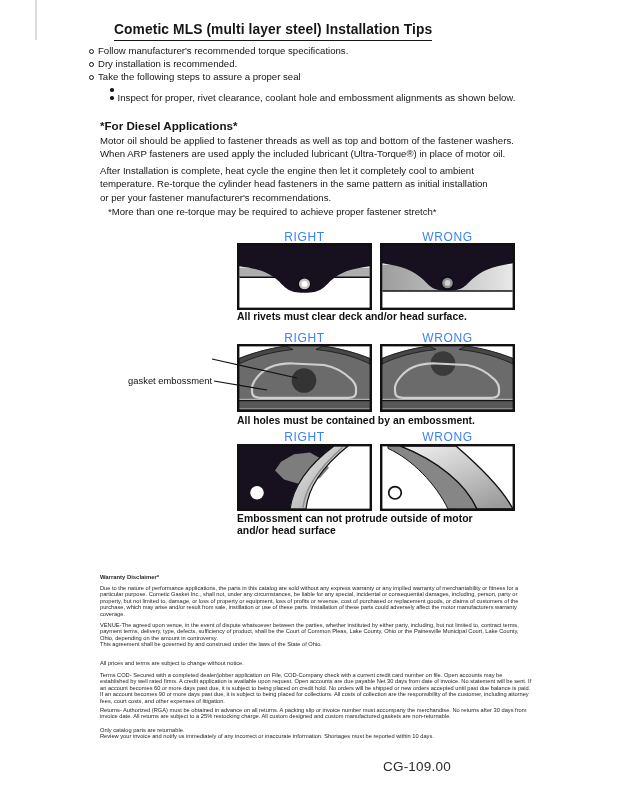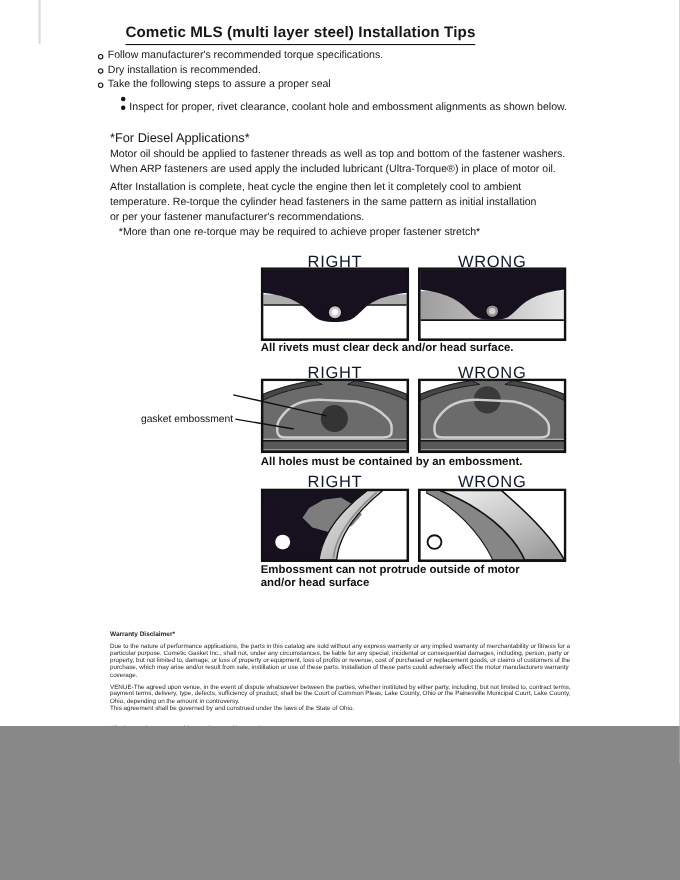--- a/index.html
+++ b/index.html
@@ -1,32 +1,32 @@
 <!DOCTYPE html>
 <html><head>
 <meta charset="utf-8">
 <style>
   html,body{margin:0;padding:0;background:#888;}
-  .page{position:relative;width:618px;height:660px;background:#ffffff;
+  .page{position:relative;width:618px;height:800px;background:#ffffff;
         font-family:"Liberation Sans","DejaVu Sans",sans-serif;color:#161616;overflow:hidden;}
   .abs{position:absolute;}
   .pre{white-space:pre-line;}
   .crease{left:35px;top:0;width:1.5px;height:40px;background:#dcdcdc;}
   .title{left:114px;top:22px;margin:0;font-size:13.8px;font-weight:bold;
          border-bottom:1.6px solid #161616;padding-bottom:2.5px;letter-spacing:0.1px;}
   .bullets{left:89px;top:45px;width:460px;}
   .b-row{display:flex;font-size:9.6px;line-height:12.9px;}
   .b-row.sub{margin-left:21px;}
   .dot{flex:0 0 auto;width:3.6px;height:3.6px;border-radius:50%;margin:4.4px 4px 0 0;}
   .dot.open{border:1px solid #161616;width:3px;height:3px;}
   .dot.fill{background:#161616;}
-  .h2{left:100px;top:119px;margin:0;font-size:11.6px;font-weight:normal;}
+  .h2{left:100px;top:119px;margin:0;font-size:11.6px;font-weight:bold;}
   .t-body{font-size:9.6px;line-height:13.4px;width:460px;}
   .p1{left:100px;top:134px;} .p2{left:100px;top:164px;} .note{left:108px;top:205px;}
-  .rw{width:135px;text-align:center;font-size:15px;font-weight:500;letter-spacing:0.6px;color:#0f172a;}
+  .rw{width:135px;text-align:center;font-size:12px;font-weight:500;letter-spacing:0.6px;color:#3b82f6;}
   .cap{font-size:10.4px;font-weight:bold;line-height:12.2px;color:#101010;}
   .lbl{font-size:9.4px;line-height:10.9px;text-align:right;color:#101010;}
   .legal{font-size:5.7px;line-height:6.4px;width:432px;color:#1f1f1f;}
   .legal-h{font-size:5.9px;font-weight:bold;color:#1f1f1f;}
   .footer{left:383px;top:759px;font-size:13.5px;letter-spacing:0.2px;color:#2b2b2b;}
   svg{display:block;}
 </style>
 </head>
 <body>
 

